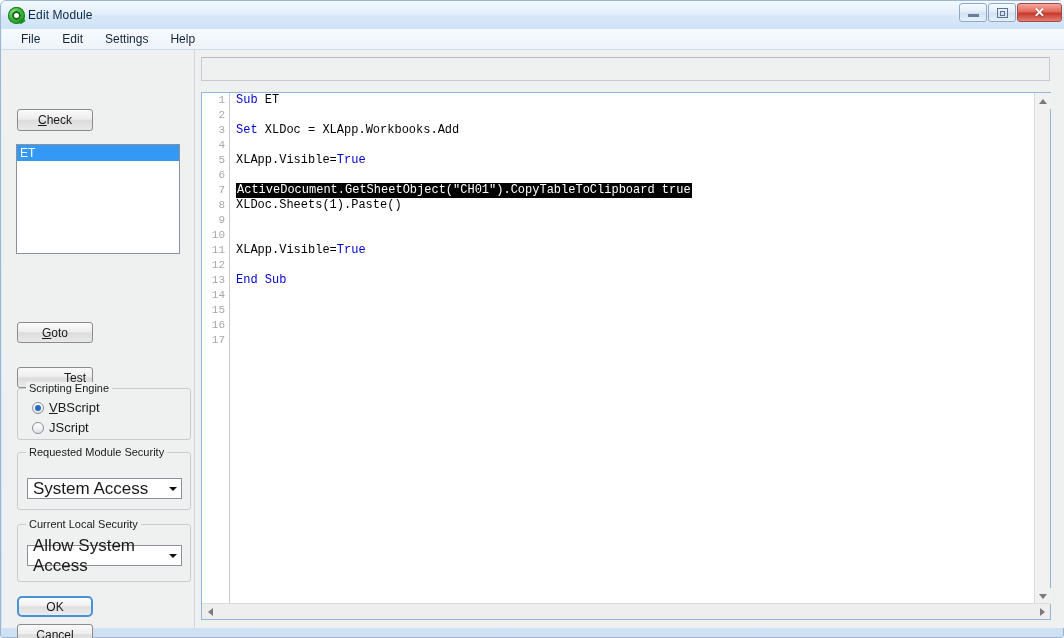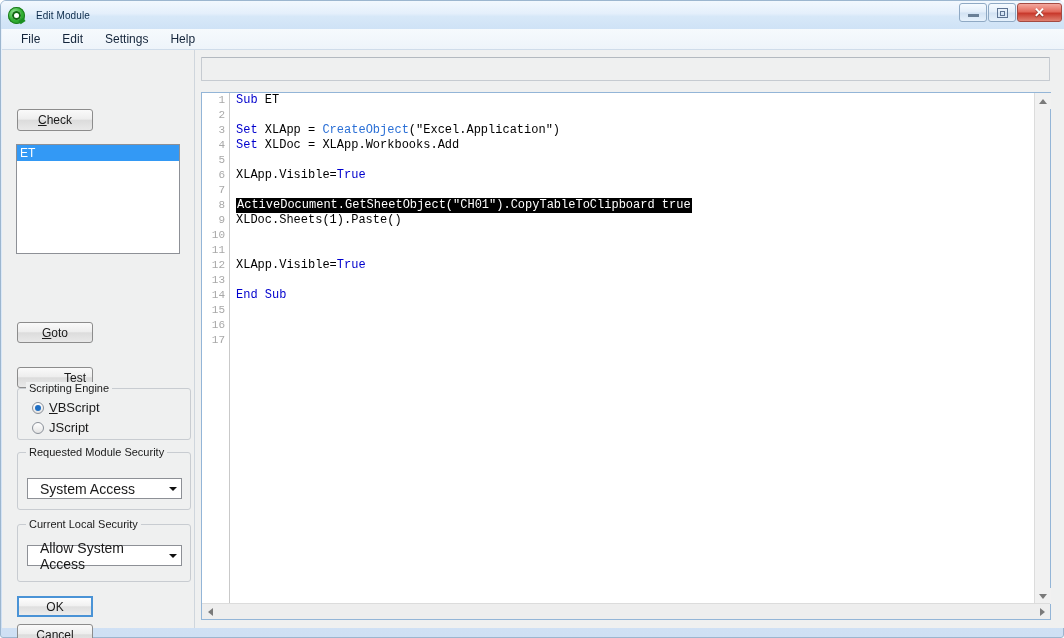--- a/index.html
+++ b/index.html
@@ -51,22 +51,22 @@
   .title-icon::before {
     content: "";
     position: absolute;
     right: 0px; bottom: 1px;
     width: 6px; height: 4px;
     background: #1b8f22;
     transform: rotate(-35deg);
     z-index: 2;
   }
   .title-text {
-    margin-left: 11px;
-    font-size: 10px;
+    margin-left: 3px;
+    font-size: 12px;
     color: #0b2a4a;
     letter-spacing: 0.1px;
   }
 
   
   .winbtns {
     position: absolute;
     right: 3px; top: 2px;
     display: flex;
     align-items: center;
@@ -143,21 +143,21 @@
     border-radius: 3px;
     background: linear-gradient(180deg,#fafafa 0%, #eeeeee 45%, #dcdcdc 52%, #e9e9e9 100%);
     font-size: 12px;
     color: #1a1a1a;
     text-align: center;
     display: flex; align-items: center; justify-content: center;
     font-family: "Liberation Sans", sans-serif;
   }
   .btn.default {
     border: 2px solid #4a93d6;
-    border-radius: 0;
+    border-radius: 5px;
     background: linear-gradient(180deg,#fdfdfd 0%, #f1f1f1 45%, #dfdfdf 52%, #ececec 100%);
   }
   u { text-decoration: underline; }
 
   #check-btn { position:absolute; left:15px; top:59px; width:76px; height:22px; }
 
   .listbox {
     position: absolute;
     left: 14px; top: 94px;
     width: 164px; height: 110px;
@@ -217,21 +217,21 @@
 
   .combo {
     position: absolute;
     height: 21px;
     background: #ffffff;
     border: 1px solid #8d9096;
     box-sizing: border-box;
     display: flex;
     align-items: center;
   }
-  .combo-text { font-size: 14px; color:#1a1a1a; padding-left: 12px; flex: 1; }
+  .combo-text { font-size: 17px; color:#1a1a1a; padding-left: 5px; flex: 1; }
   .combo-arrow {
     width: 17px; height: 19px;
     display:flex; align-items:center; justify-content:center;
     background: #ffffff;
   }
   .arrow-down {
     width: 0; height: 0;
     border-left: 4px solid transparent;
     border-right: 4px solid transparent;
     border-top: 4px solid #101010;
@@ -448,21 +448,20 @@
             <div class="gutter-num">12</div>
             <div class="gutter-num">13</div>
             <div class="gutter-num">14</div>
             <div class="gutter-num">15</div>
             <div class="gutter-num">16</div>
             <div class="gutter-num">17</div>
           </div>
         <div class="code-area" id="code-area">
             <div class="code-line"><span class="kw">Sub</span><span> ET</span></div>
             <div class="code-line"><span></span></div>
-            <div class="code-line"><span class="kw">Set</span><span> XLApp = </span><span class="fn">CreateObject</span><span>("Excel.Application")</span></div>
             <div class="code-line"><span class="kw">Set</span><span> XLDoc = XLApp.Workbooks.Add</span></div>
             <div class="code-line"><span></span></div>
             <div class="code-line"><span>XLApp.Visible=</span><span class="kw">True</span></div>
             <div class="code-line"><span></span></div>
             <div class="code-line"><span class="line-highlight">ActiveDocument.GetSheetObject("CH01").CopyTableToClipboard true</span></div>
             <div class="code-line"><span>XLDoc.Sheets(1).Paste()</span></div>
             <div class="code-line"><span></span></div>
             <div class="code-line"><span></span></div>
             <div class="code-line"><span>XLApp.Visible=</span><span class="kw">True</span></div>
             <div class="code-line"><span></span></div>

